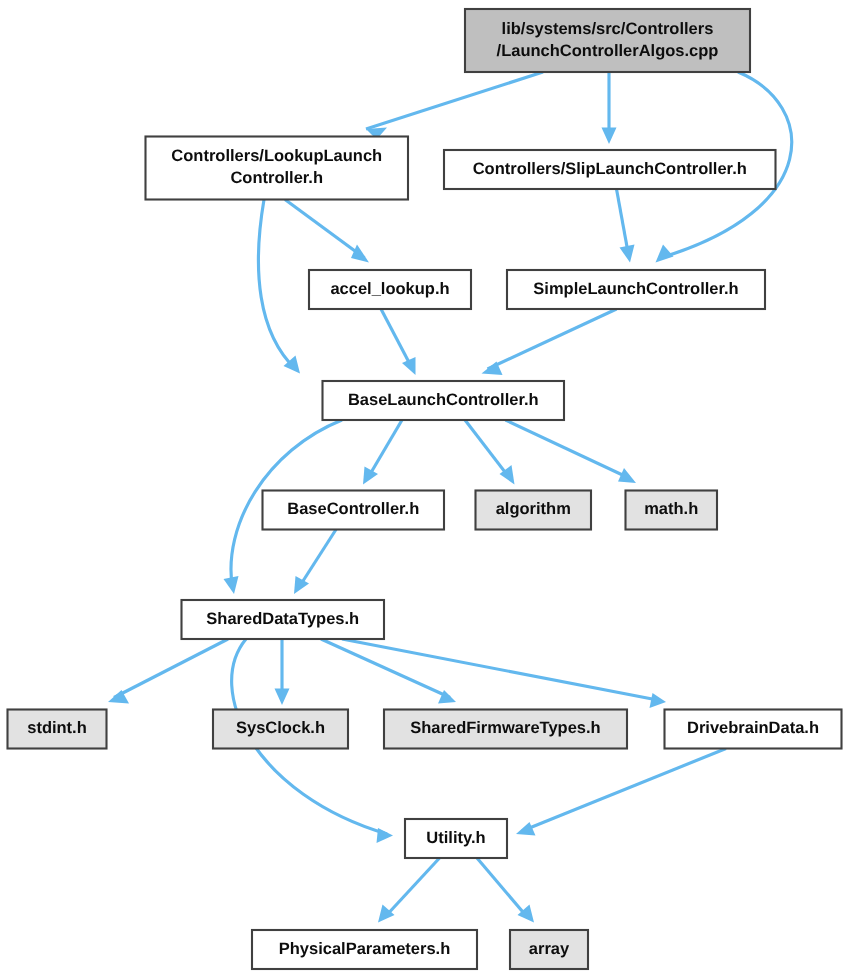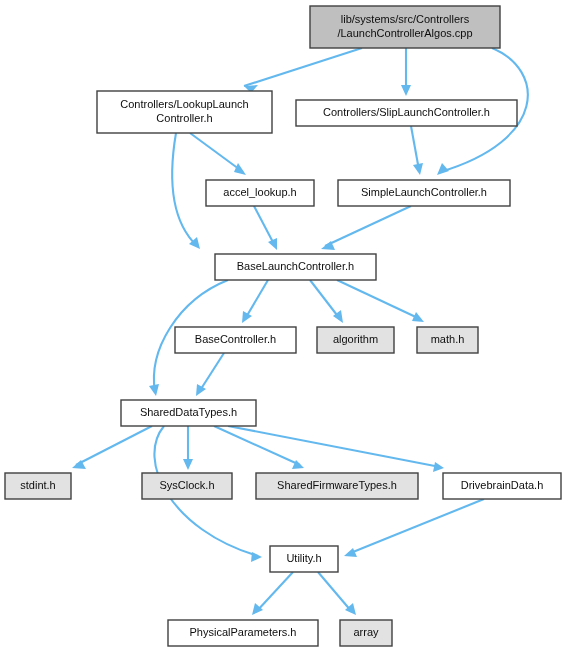--- a/index.html
+++ b/index.html
@@ -7,20 +7,21 @@
     padding: 0;
     background: #ffffff;
   }
   #graph-root {
     position: relative;
     width: 565px;
     height: 652px;
     background: #ffffff;
     font-family: "Liberation Sans", sans-serif;
     overflow: hidden;
+    font-weight: bold;
   }
   svg#graph-svg {
     position: absolute;
     left: 0;
     top: 0;
     width: 565px;
     height: 652px;
     display: block;
   }
   .node-box {

